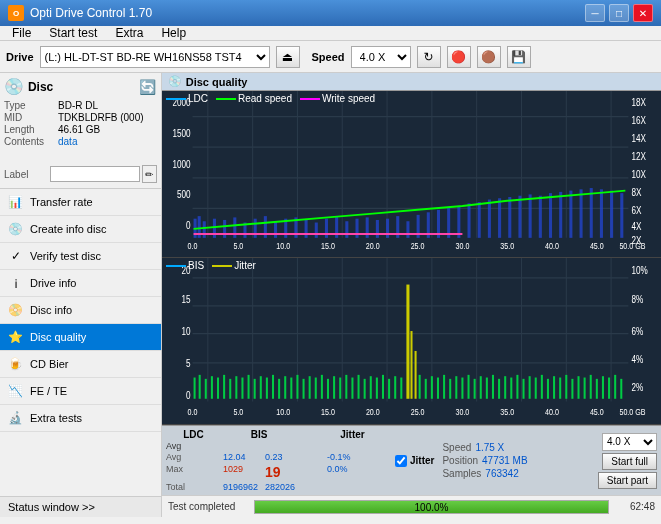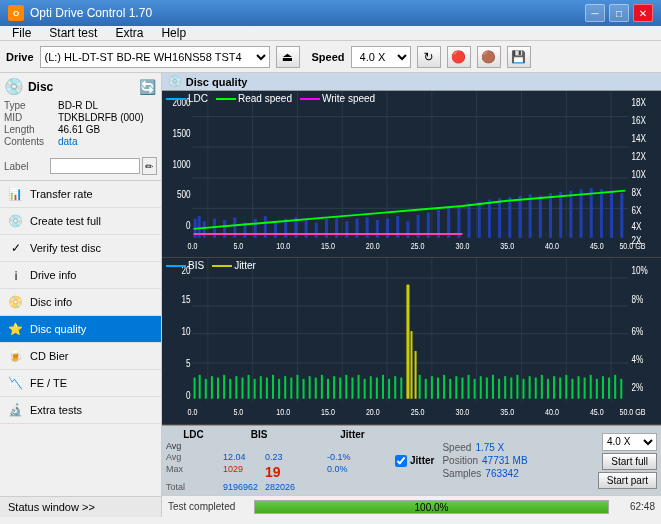--- a/index.html
+++ b/index.html
@@ -96,21 +96,21 @@
       align-items: center;
       gap: 4px;
       margin-bottom: 4px;
     }
     .disc-icon { font-size: 16px; }
     .disc-title { font-size: 12px; font-weight: bold; }
     .disc-info-row { display: flex; gap: 2px; margin-bottom: 1px; font-size: 10px; }
     .disc-info-label { color: #555; width: 52px; }
     .disc-info-value { color: #000; font-weight: 500; }
     .disc-info-value.blue { color: #0066cc; }
-    .label-row { display: flex; align-items: center; gap: 2px; margin-top: 10px; }
+    .label-row { display: flex; align-items: center; gap: 2px; margin-top: 18px; }
     .label-input { border: 1px solid #aaa; background: white; height: 16px; width: 90px; font-size: 10px; }
     .label-btn { width: 18px; height: 18px; background: #f0f0f0; border: 1px solid #aaa; cursor: pointer; font-size: 10px; display: flex; align-items: center; justify-content: center; }
     
     
     .nav-items { flex: 1; }
     .nav-item {
       display: flex;
       align-items: center;
       gap: 6px;
       padding: 5px 8px;
@@ -322,21 +322,21 @@
       </div>
     </div>
 
     <div class="nav-items">
       <div class="nav-item">
         <span class="nav-item-icon">📊</span>
         <span>Transfer rate</span>
       </div>
       <div class="nav-item">
         <span class="nav-item-icon">💿</span>
-        <span>Create test full</span>
+        <span>Create info disc</span>
       </div>
       <div class="nav-item">
         <span class="nav-item-icon">✓</span>
         <span>Verify test disc</span>
       </div>
       <div class="nav-item">
         <span class="nav-item-icon">ℹ</span>
         <span>Drive info</span>
       </div>
       <div class="nav-item">

